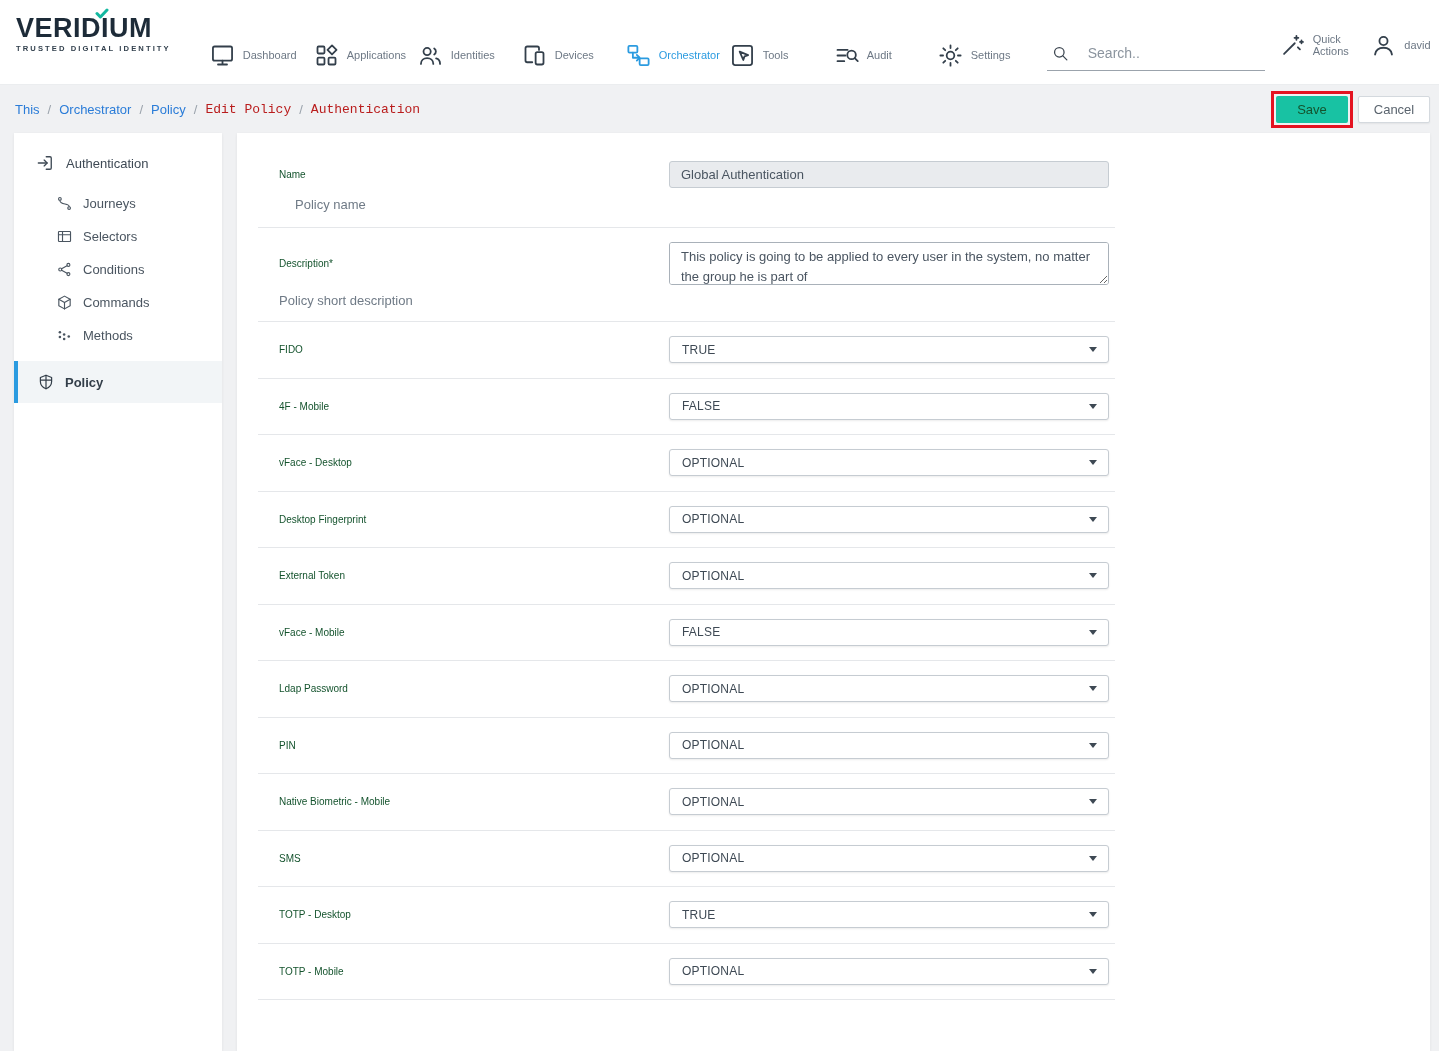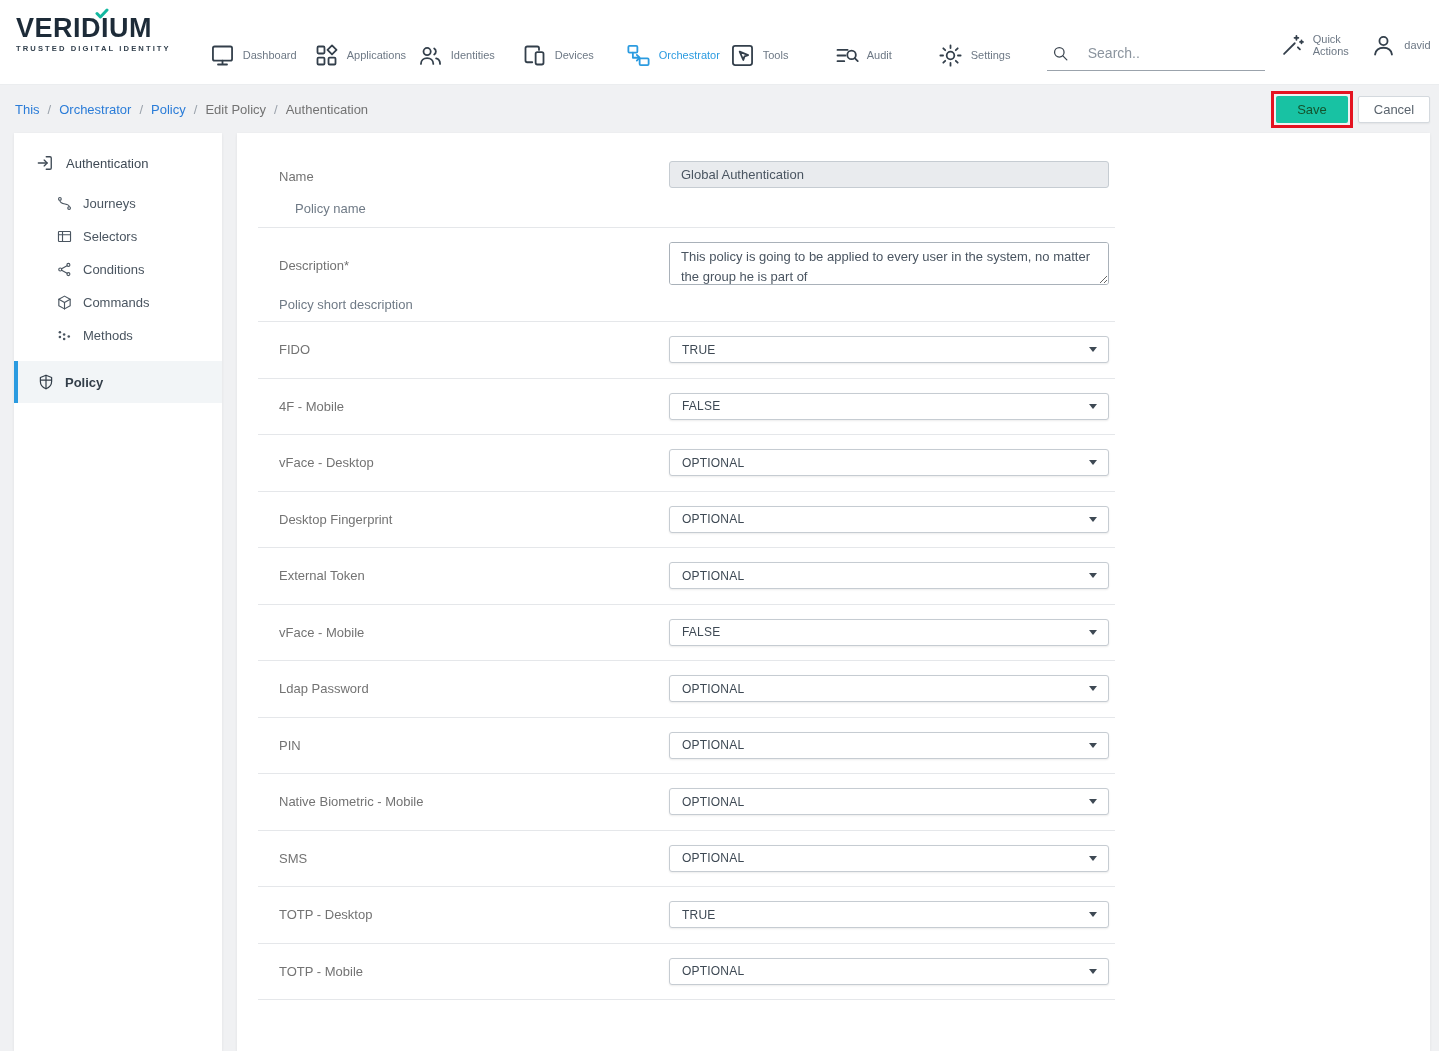--- a/index.html
+++ b/index.html
@@ -50,21 +50,21 @@
   .util-item:last-child { width: 72px; }
 
   
   .crumb-bar {
     height: 48px; display: flex; align-items: center; justify-content: space-between;
     padding: 0 9px 0 15px;
   }
   .breadcrumb { font-size: 13px; display: flex; align-items: center; gap: 8px; }
   .crumb-link { color: #2a7cd8; cursor: pointer; }
   .crumb-sep { color: #9aa2ab; }
-  .crumb-current { color: #737373; }
+  .crumb-current { color: #b91c1c; font-family: Liberation Mono, monospace; }
 
   .actions { display: flex; align-items: center; gap: 5px; }
   .annotation-box { border: 3px solid #e41321; padding: 2px; background: transparent; }
   .btn {
     height: 27px; min-width: 72px; font-size: 13px; border-radius: 2px;
     cursor: pointer; font-family: inherit; padding: 0 14px;
   }
   .btn-save { background: #18c2a3; color: #14532d; border: none; }
   .btn-cancel {
     background: #ffffff; color: #5a646e; border: 1px solid #d4d9de;
@@ -98,21 +98,21 @@
   }
   .side-active .sicon svg { width: 18px; height: 18px; }
 
   
   .form { padding-left: 21px; }
   .form-row {
     width: 857px; border-bottom: 1px solid #e5e7ea;
     display: flex; padding-left: 21px;
   }
   .label-block { width: 390px; }
-  .field-label { font-size: 13px; color: #737373; }
+  .field-label { font-size: 10px; color: #14532d; }
   .field-desc { font-size: 13px; color: #6f7a86; }
   .row-text { height: 95px; padding-top: 28px; }
   .row-text .field-label { margin-top: 8px; }
   .row-text .field-desc { margin-top: 17px; margin-left: 16px; }
   .row-textarea { height: 94px; padding-top: 14px; }
   .row-textarea .field-label { margin-top: 16px; }
   .row-textarea .field-desc { margin-top: 24px; }
   .row-select { height: 56.5px; align-items: center; }
   .row-select .field-label { width: 390px; }
 

